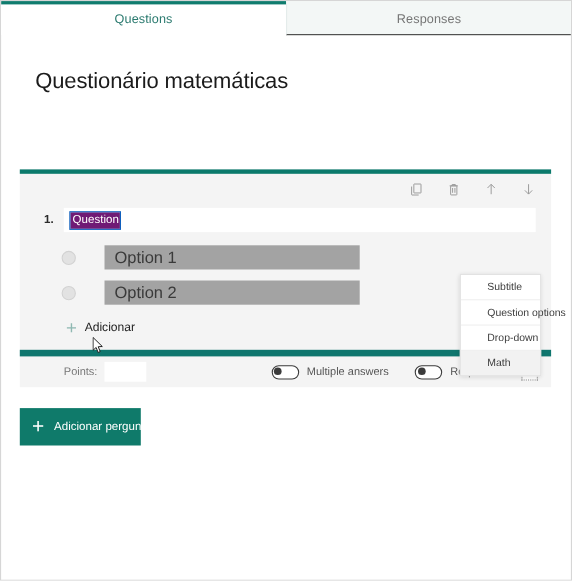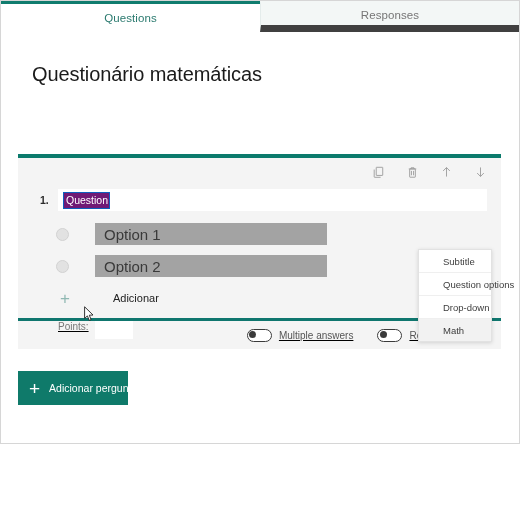--- a/index.html
+++ b/index.html
@@ -9,21 +9,21 @@
   body {
     width: 520px;
     height: 528px;
     background: #ffffff;
     font-family: "Liberation Sans", sans-serif;
     overflow: hidden;
   }
   #page {
     position: relative;
     width: 520px;
-    height: 444px;
+    height: 528px;
     box-sizing: border-box;
     border: 1px solid #d6d6d6;
     background: #ffffff;
     overflow: hidden;
   }
 
   
   .tabstrip {
     position: absolute;
     left: 0; top: 0;
@@ -47,21 +47,21 @@
     background: #ffffff;
     color: #2b7a6f;
     border-top: 3px solid #107c6e;
     border-bottom: 1px solid #ffffff;
   }
   .tab.inactive {
     background: #f3f7f6;
     color: #767676;
     border-top: 3px solid #f3f7f6;
     border-left: 1px solid #e4eceb;
-    border-bottom: 7px solid #404040;
+    border-bottom: 1px solid #404040;
   }
 
   
   .form-title {
     position: absolute;
     left: 31px;
     top: 62px;
     font-size: 20px;
     color: #1b1b1b;
     letter-spacing: -0.1px;
@@ -172,30 +172,29 @@
   .plus-sm {
     color: #8fb8b2;
     font-size: 17px;
     line-height: 17px;
     margin-right: 7px;
     font-weight: 300;
   }
   .add-label {
     font-size: 11px;
     color: #222222;
-    margin-left: 36px;
   }
 
   .qcard-footer {
-    border-top: 3px solid #0f766e;
+    border-top: 6px solid #0f766e;
     height: 28px;
     display: flex;
+    align-items: center;
     padding: 0 8px 0 40px;
     position: relative;
-    text-decoration: underline;
   }
   .points-label {
     font-size: 10px;
     color: #777777;
     margin-right: 6px;
   }
   .points-input {
     width: 34px;
     height: 16px;
     background: #ffffff;

